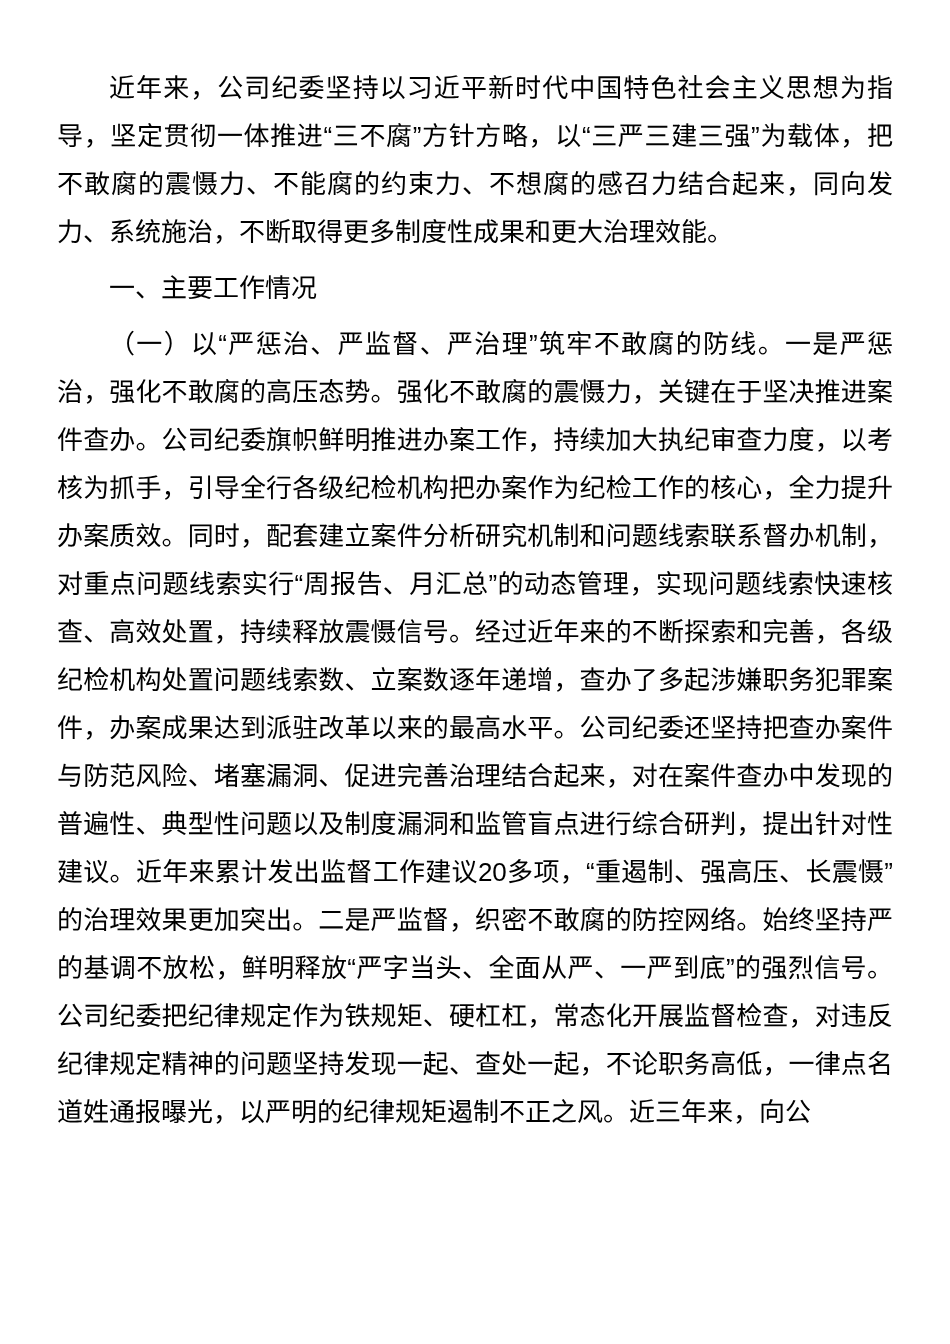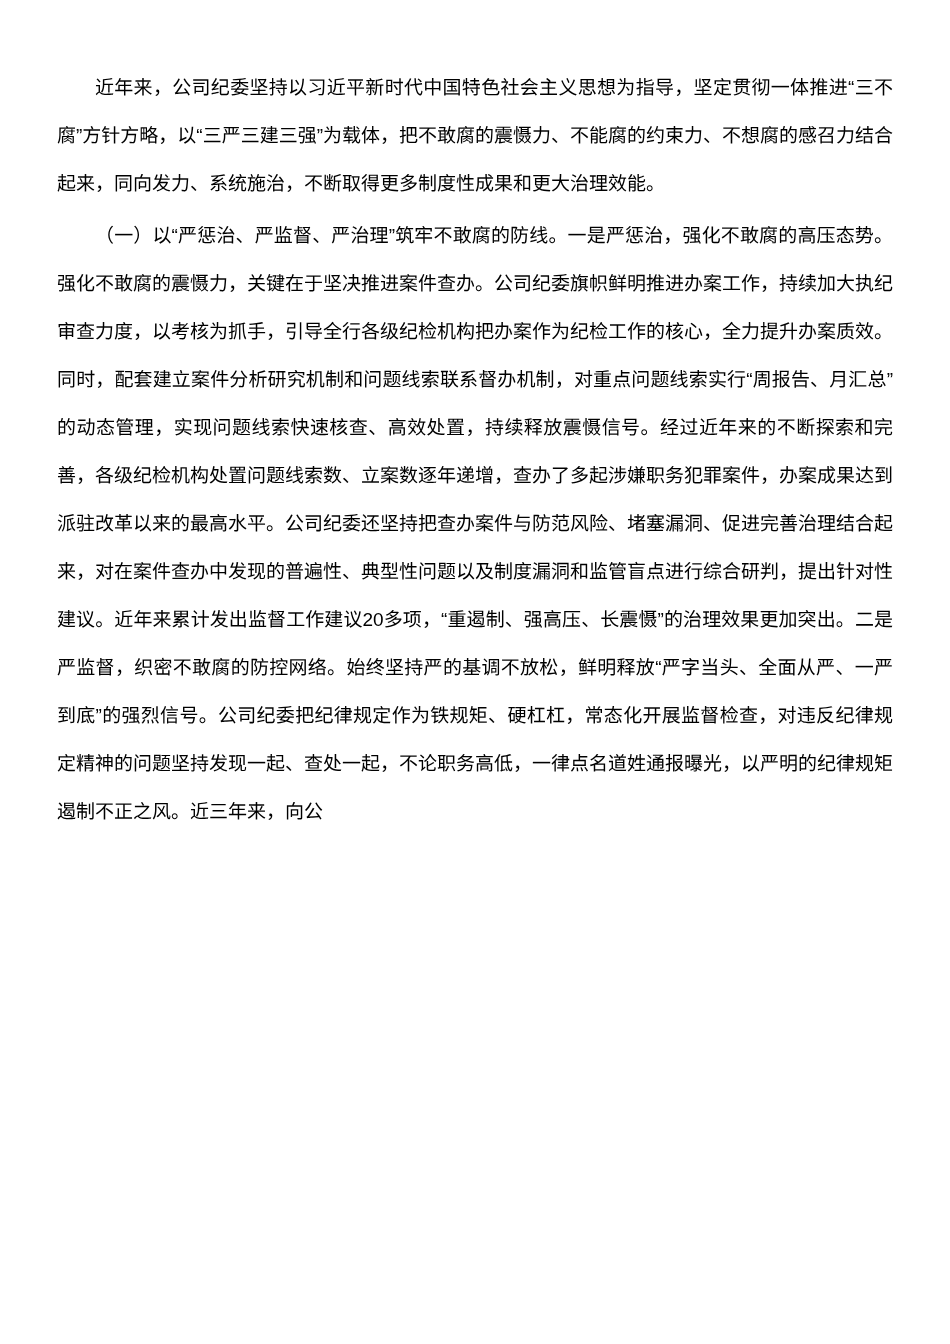--- a/index.html
+++ b/index.html
@@ -21,21 +21,21 @@
   .doc-title {
     margin: 0;
     font-size: 36px;
     line-height: 49px;
     font-weight: bold;
     text-align: center;
     letter-spacing: 0;
   }
   .body-para {
     margin: 4px 0 0 0;
-    font-size: 19px;
+    font-size: 26px;
     line-height: 48px;
     text-align: justify;
     text-justify: inter-ideograph;
     text-indent: 2em;
     word-break: break-all;
   }
   .section-heading {
     margin: 8px 0;
     font-size: 26px;
     line-height: 48px;
@@ -46,15 +46,16 @@
     font-weight: normal;
   }
 </style>
 </head>
 <body>
 
 <div class="page">
 
   <p class="body-para">近年来，公司纪委坚持以习近平新时代中国特色社会主义思想为指导，坚定贯彻一体推进“三不腐”方针方略，以“三严三建三强”为载体，把不敢腐的震慑力、不能腐的约束力、不想腐的感召力结合起来，同向发力、系统施治，不断取得更多制度性成果和更大治理效能。</p>
 
+  <h2 class="section-heading">一、主要工作情况</h2>
 
   <p class="body-para"><span class="lead-bold">（一）以“严惩治、严监督、严治理”筑牢不敢腐的防线。</span><span>一是严惩治，强化不敢腐的高压态势。强化不敢腐的震慑力，关键在于坚决推进案件查办。公司纪委旗帜鲜明推进办案工作，持续加大执纪审查力度，以考核为抓手，引导全行各级纪检机构把办案作为纪检工作的核心，全力提升办案质效。同时，配套建立案件分析研究机制和问题线索联系督办机制，对重点问题线索实行“周报告、月汇总”的动态管理，实现问题线索快速核查、高效处置，持续释放震慑信号。经过近年来的不断探索和完善，各级纪检机构处置问题线索数、立案数逐年递增，查办了多起涉嫌职务犯罪案件，办案成果达到派驻改革以来的最高水平。公司纪委还坚持把查办案件与防范风险、堵塞漏洞、促进完善治理结合起来，对在案件查办中发现的普遍性、典型性问题以及制度漏洞和监管盲点进行综合研判，提出针对性建议。近年来累计发出监督工作建议20多项，“重遏制、强高压、长震慑”的治理效果更加突出。二是严监督，织密不敢腐的防控网络。始终坚持严的基调不放松，鲜明释放“严字当头、全面从严、一严到底”的强烈信号。公司纪委把纪律规定作为铁规矩、硬杠杠，常态化开展监督检查，对违反纪律规定精神的问题坚持发现一起、查处一起，不论职务高低，一律点名道姓通报曝光，以严明的纪律规矩遏制不正之风。近三年来，向公</span></p>
 </div>
 
 </body></html>

